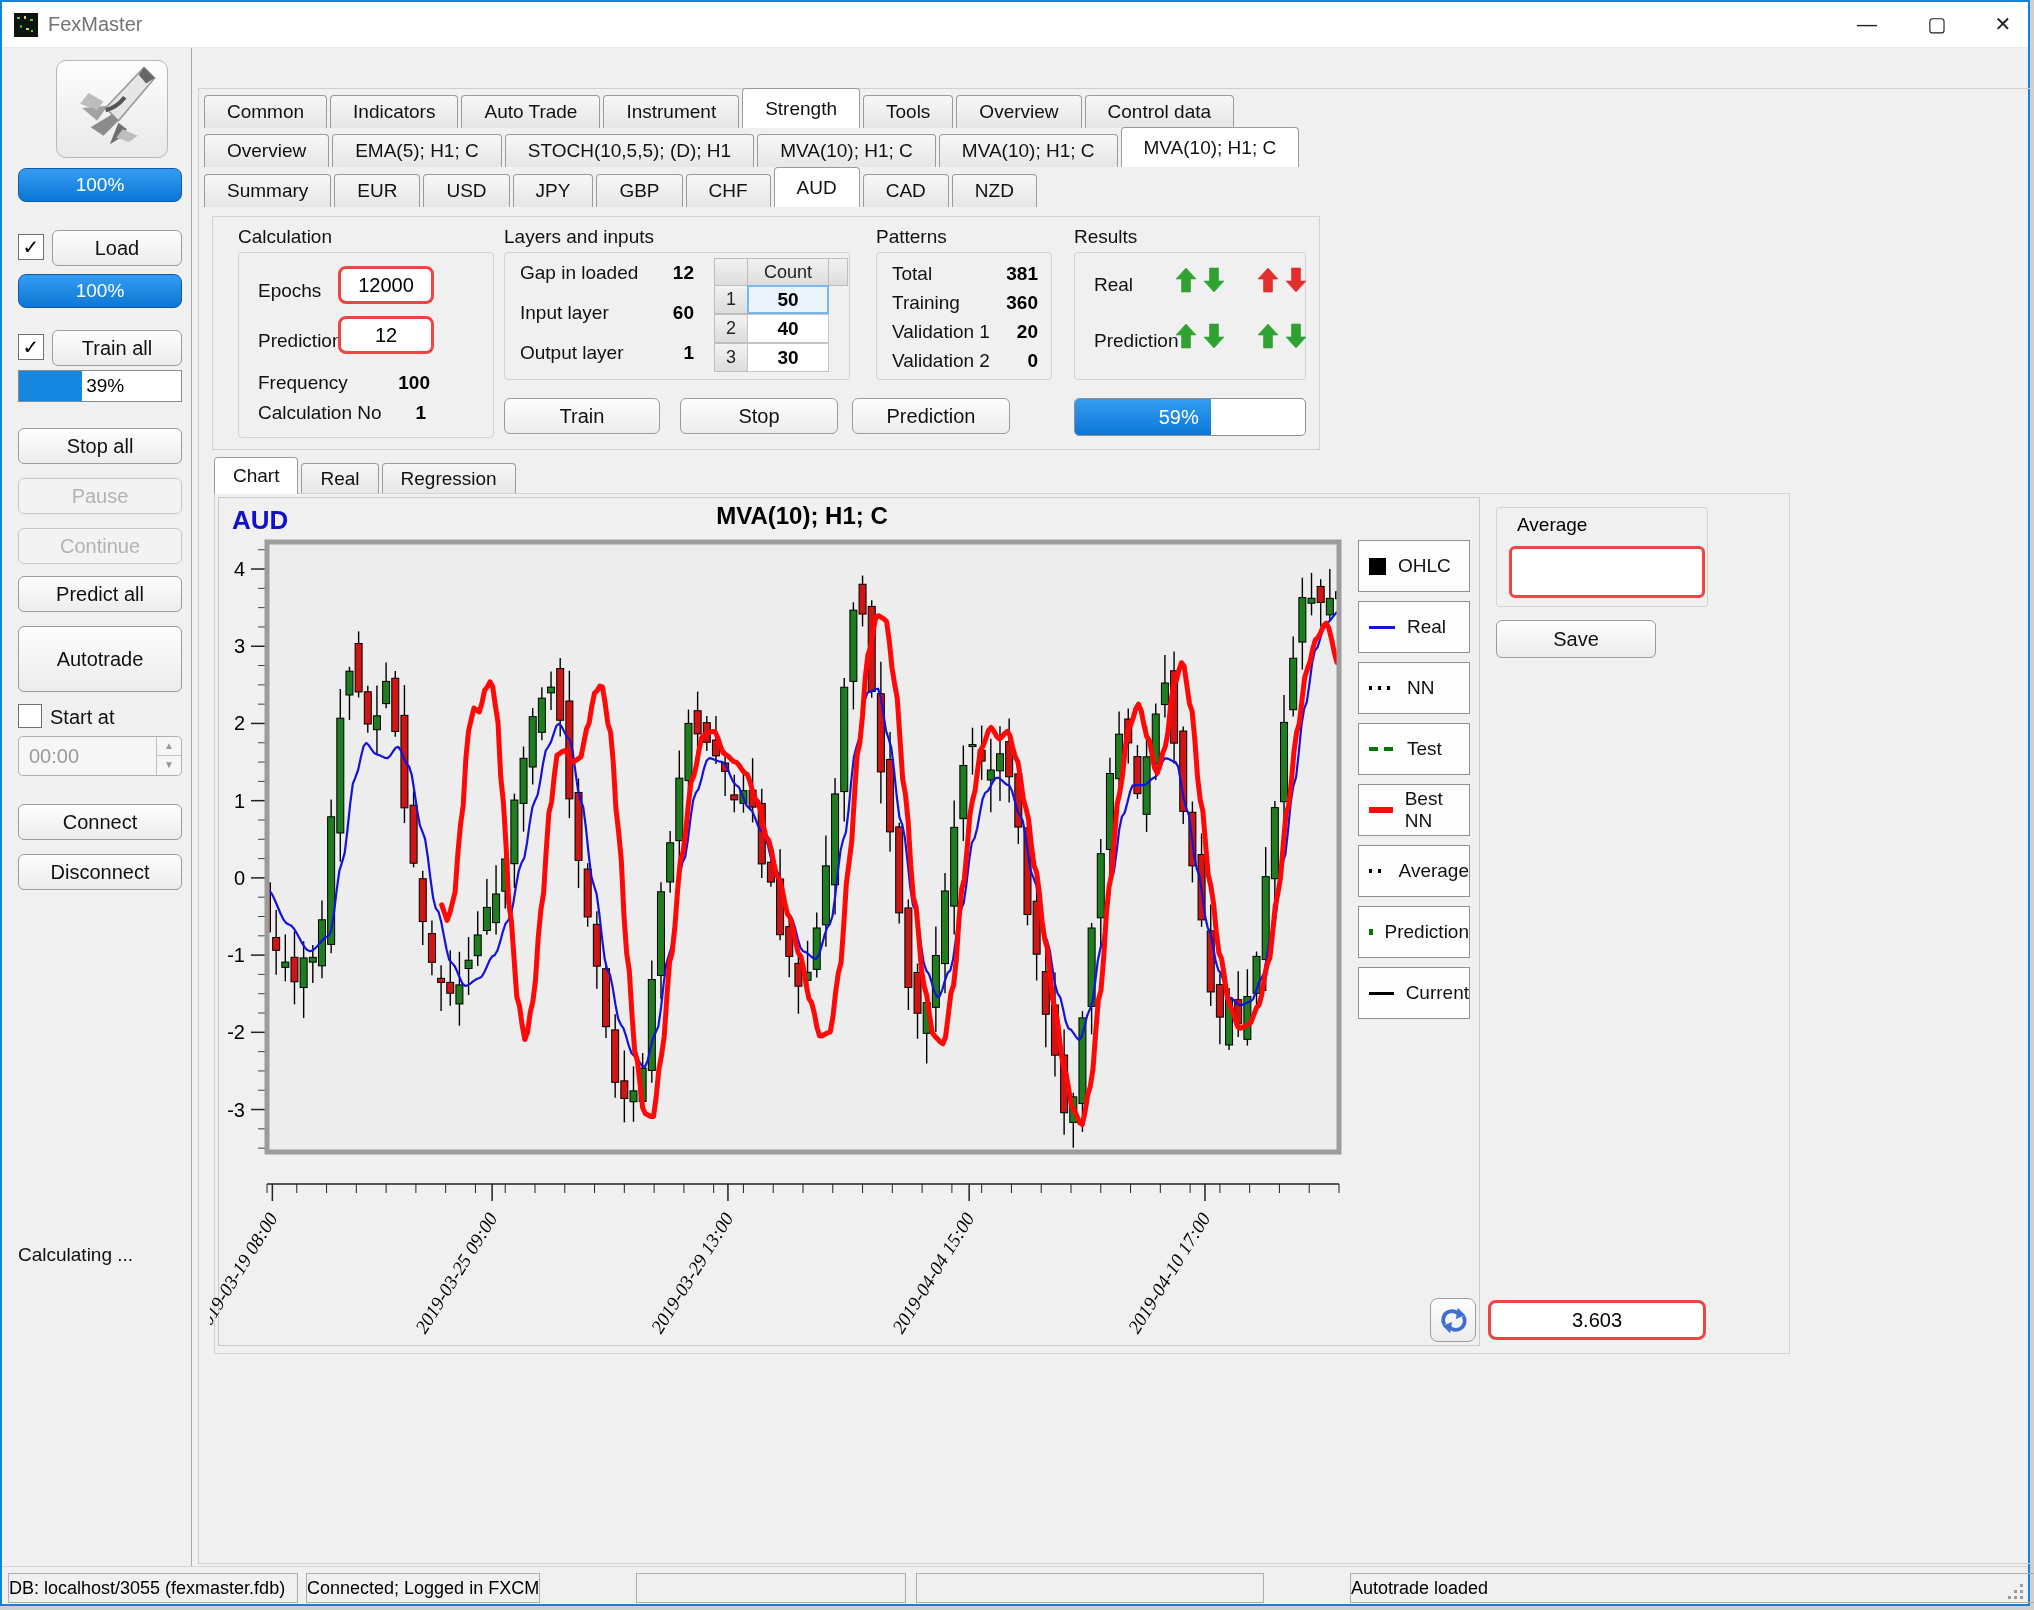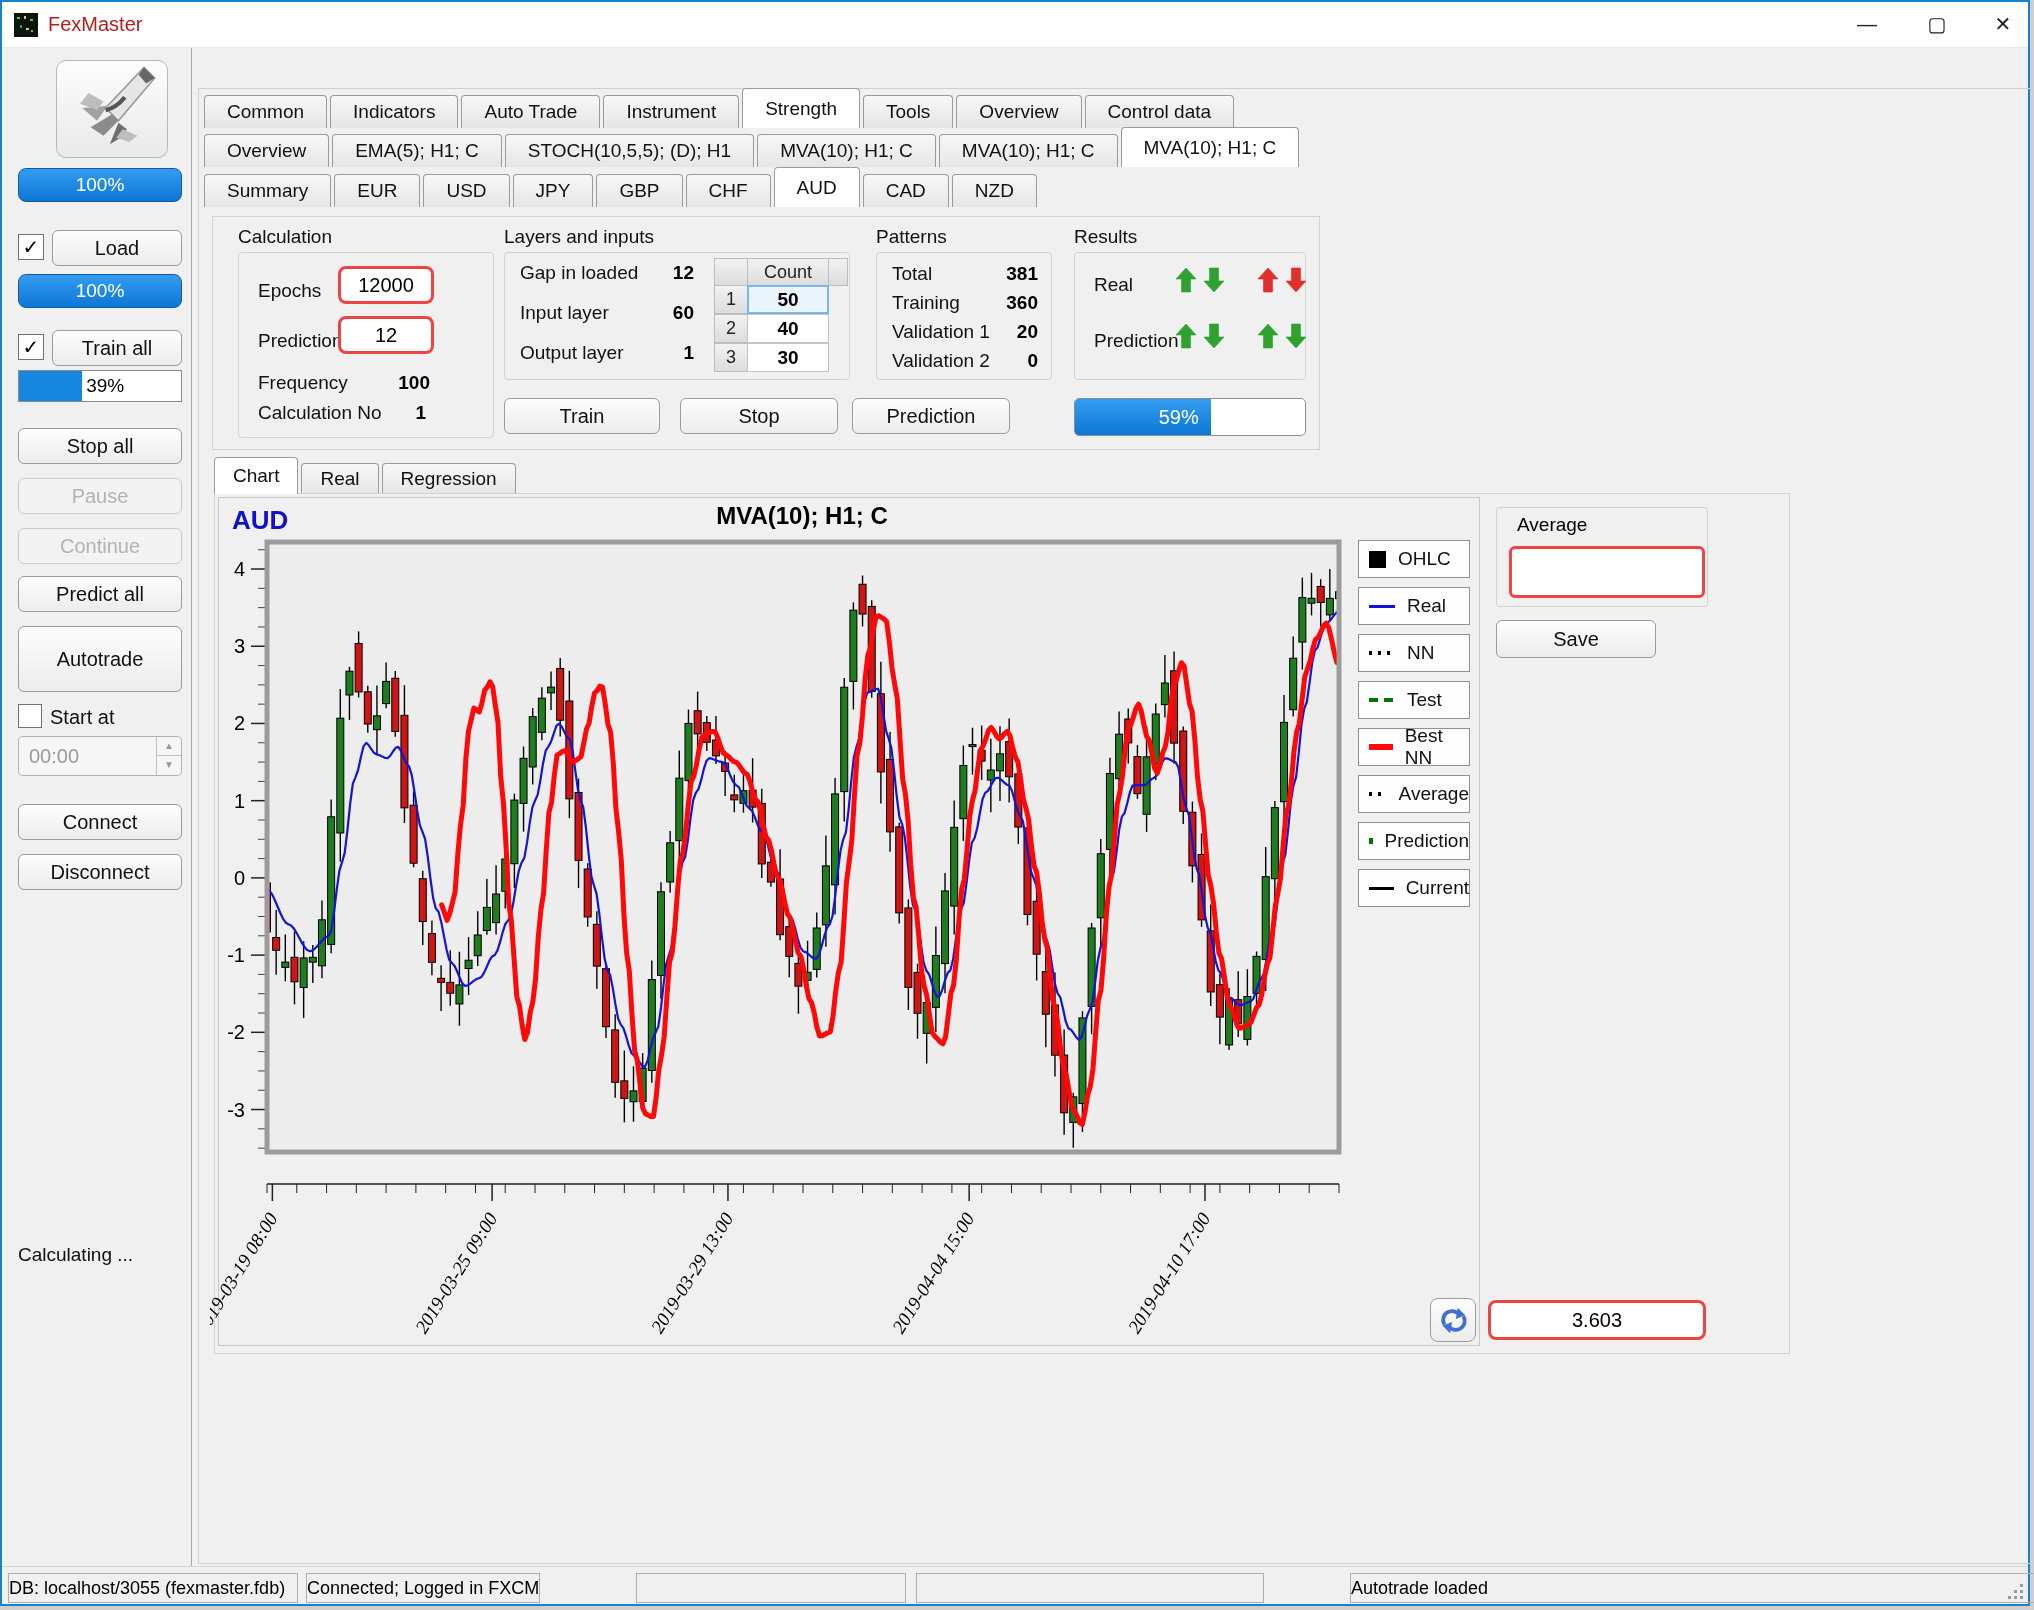--- a/index.html
+++ b/index.html
@@ -1,21 +1,21 @@
 <!DOCTYPE html>
 <html><head>
 <meta charset="utf-8">
 <style>
   html,body{margin:0;padding:0;}
   body{width:2034px;height:1610px;position:relative;font-family:"Liberation Sans",sans-serif;background:#cfcfcf;}
   #window{position:absolute;left:0;top:0;width:2030px;height:1606px;border:2px solid #1781d2;background:#f0f0f0;box-sizing:border-box;}
   .abs{position:absolute;box-sizing:border-box;}
   
   #titlebar{left:0;top:0;width:2026px;height:46px;background:#ffffff;border-bottom:1px solid #e9e9e9;}
-  #title-text{left:46px;top:11px;font-size:20px;color:#b91c1c;}
+  #title-text{left:46px;top:11px;font-size:20px;color:#737373;}
   .winbtn{width:46px;height:40px;top:2px;text-align:center;line-height:40px;font-size:20px;color:#222;cursor:default;}
   
   #sidebar{left:2px;top:46px;width:188px;height:1518px;background:#f0f0f0;border-right:1px solid #a8a8a8;}
   .sbtn{left:14px;width:164px;height:36px;border:1px solid #9c9c9c;border-radius:6px;background:linear-gradient(#fdfdfd,#ececec);font-size:20px;color:#111;text-align:center;line-height:34px;cursor:default;}
   .sbtn.narrow{left:48px;width:130px;}
   .sbtn.disabled{color:#b2b2b2;background:#f3f3f3;border-color:#c8c8c8;}
   .progress-round{left:14px;width:164px;height:34px;border:1px solid #1158a8;border-radius:8px;background:linear-gradient(#349cf0,#0c77d7);color:#fff;font-size:19px;text-align:center;line-height:32px;}
   .chk{width:26px;height:26px;background:#fff;border:1px solid #707070;text-align:center;line-height:24px;font-size:20px;color:#000;}
   
   .tabstrip{display:flex;align-items:flex-end;gap:3px;}
@@ -28,21 +28,21 @@
   .grouplabel{font-size:19px;color:#111;}
   .fieldlabel{font-size:19px;color:#111;}
   .boldval{font-size:19px;font-weight:bold;color:#000;text-align:right;}
   .inputbox{border:3px solid #ef4444;border-radius:8px;background:#fff;font-size:20px;text-align:center;color:#000;font-family:"Liberation Sans",sans-serif;outline:none;}
   .btn{border:1px solid #9c9c9c;border-radius:6px;background:linear-gradient(#fdfdfd,#ececec);font-size:20px;color:#111;text-align:center;cursor:default;}
   
   .tcell-gray{background:linear-gradient(#f2f2f2,#dcdcdc);border:1px solid #bdbdbd;text-align:center;font-size:18px;color:#222;}
   .tcell-white{background:#fff;border:1px solid #c4c4c4;text-align:center;font-size:19px;font-weight:bold;color:#000;}
   .tcell-selected{border:2px solid #7ab6e8;background:#eaf5fd;}
   
-  .lgd{width:112px;height:38px;border:1px solid #909090;background:#fdfdfd;display:flex;align-items:center;gap:12px;padding-left:10px;box-sizing:border-box;margin-bottom:9px;cursor:default;}
+  .lgd{width:112px;height:52px;border:1px solid #909090;background:#fdfdfd;display:flex;align-items:center;gap:12px;padding-left:10px;box-sizing:border-box;margin-bottom:9px;cursor:default;}
   .lgd .lab{font-size:19px;color:#111;}
   
   #statusbar{left:0;top:1564px;width:2026px;height:38px;background:#f0f0f0;border-top:1px solid #d6d6d6;}
   .sfield{top:6px;height:30px;border:1px solid #aeaeae;font-size:18px;color:#000000;line-height:28px;padding-left:0;white-space:nowrap;overflow:hidden;}
   .spinbtn{width:24px;height:19px;border-left:1px solid #c0c0c0;color:#9a9a9a;font-size:10px;text-align:center;line-height:18px;}
 </style>
 </head>
 <body>
 
 <div id="window">

